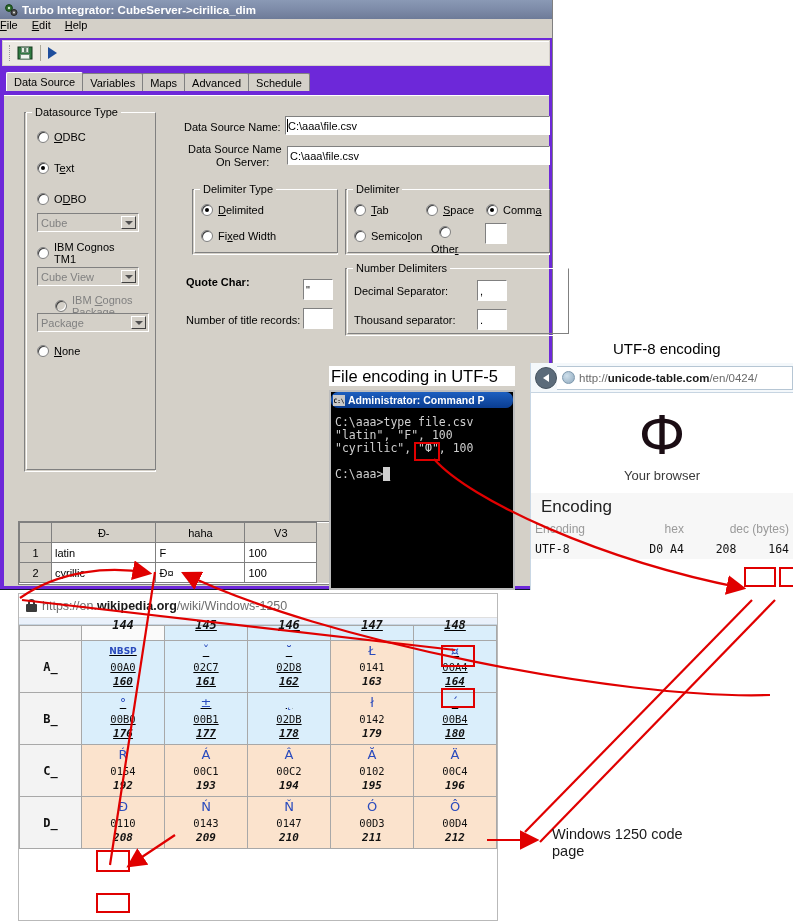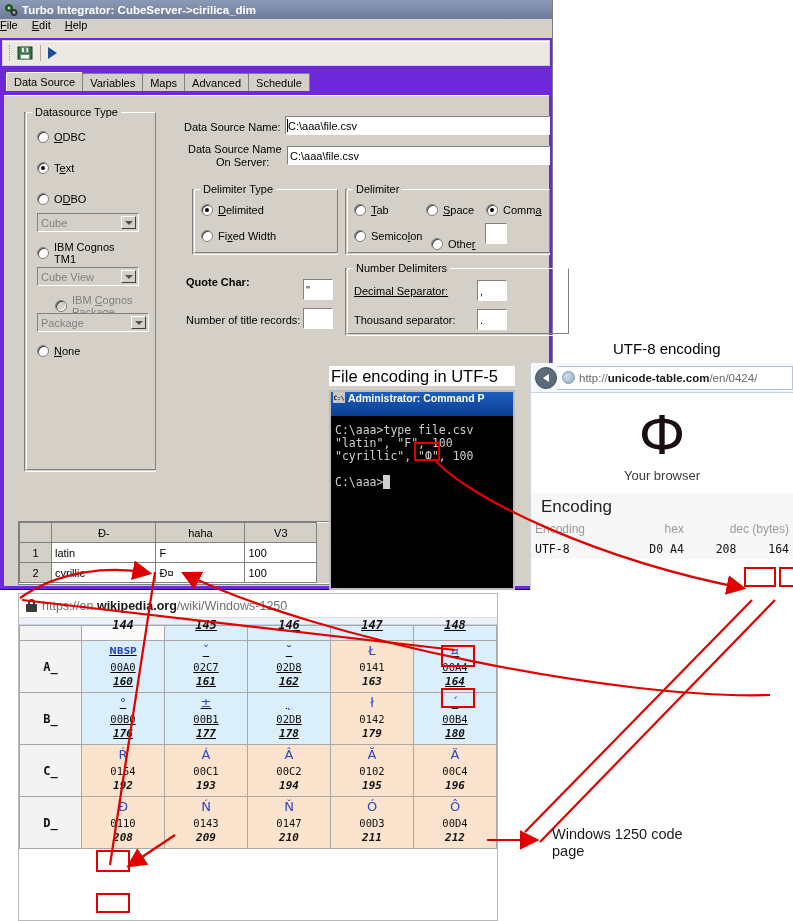--- a/index.html
+++ b/index.html
@@ -113,23 +113,23 @@
 
   
   #cmd-wrap { position:absolute; left:329px; top:366px; width:186px; height:224px; z-index:7;}
   #cmd-caption {
     font-size:16.5px; color:#000; line-height:20px; white-space:nowrap;
     background:#fff; padding-left:2px;
   }
   #cmd-win { position:absolute; left:0; top:24px; width:186px; height:200px; background:#000;
     border:2px solid #bdbdbd; }
   #cmd-title {
-    height:24px; background:linear-gradient(180deg,#1d5fc0 0%,#0a3d91 100%);
-    color:#fff; font-weight:bold; font-size:10.5px; display:flex; align-items:flex-start;
-    padding-left:2px; overflow:hidden; white-space:nowrap;
+    height:16px; background:linear-gradient(180deg,#1d5fc0 0%,#0a3d91 100%);
+    color:#fff; font-weight:bold; font-size:10.5px; display:flex; align-items:center;
+    padding-left:2px; overflow:hidden; white-space:nowrap;border-radius:7px;
   }
   #cmd-title .cico { width:12px;height:11px;background:#c8c8c8;margin-right:3px;flex:none;
     font-size:6px;color:#000;display:flex;align-items:center;justify-content:center;font-family:"DejaVu Sans Mono",monospace;}
   #cmd-body {
     font-family:"DejaVu Sans Mono", monospace; font-size:11.5px; color:#cfcfcf;
     padding:8px 4px; white-space:pre; line-height:13px;
   }
   #cmd-body .cursor { background:#cfcfcf; color:#cfcfcf; }
 
   
@@ -333,42 +333,42 @@
         <span><u>S</u>pace</span>
       </div>
       <div class="radio sel" style="position:absolute;left:140px;top:14px;">
         <span class="rd"></span>
         <span>Comm<u>a</u></span>
       </div>
       <div class="radio" style="position:absolute;left:8px;top:40px;">
         <span class="rd"></span>
         <span>Semico<u>l</u>on</span>
       </div>
-      <div class="radio" style="position:absolute;left:85px;top:48px;">
+      <div class="radio" style="position:absolute;left:85px;top:36px;flex-direction:column;">
         <span class="rd"></span>
         <span>Othe<u>r</u></span>
       </div>
       <div class="txtfield" style="position:absolute;left:139px;top:33px;width:22px;height:21px;">
         <span></span>
       </div>
     </div>
 
     <span class="lbl" style="left:182px; top:180px;font-weight:bold;">Quote Char:</span>
     <div class="txtfield" style="position:absolute;left:299px;top:183px;width:30px;height:21px;">
       <span>"</span>
     </div>
     <span class="lbl" style="left:182px; top:218px;">Number of title records:</span>
     <div class="txtfield" style="position:absolute;left:299px;top:212px;width:30px;height:21px;">
       <span></span>
     </div>
 
     <div class="grp" style="left:341px; top:172px; width:224px; height:68px;">
       <span class="grp-in"></span>
       <span class="grp-label">Number Delimiters</span>
-      <span class="lbl" style="left:8px; top:16px;text-decoration:underline;">Decimal Separator:</span>
+      <span class="lbl" style="left:8px; top:16px;">Decimal Separator:</span>
       <div class="txtfield" style="position:absolute;left:131px;top:11px;width:30px;height:21px;">
         <span>,</span>
       </div>
       <span class="lbl" style="left:8px; top:45px;">Thousand separator:</span>
       <div class="txtfield" style="position:absolute;left:131px;top:40px;width:30px;height:21px;">
         <span>.</span>
       </div>
     </div>
   </div>
 </div>

